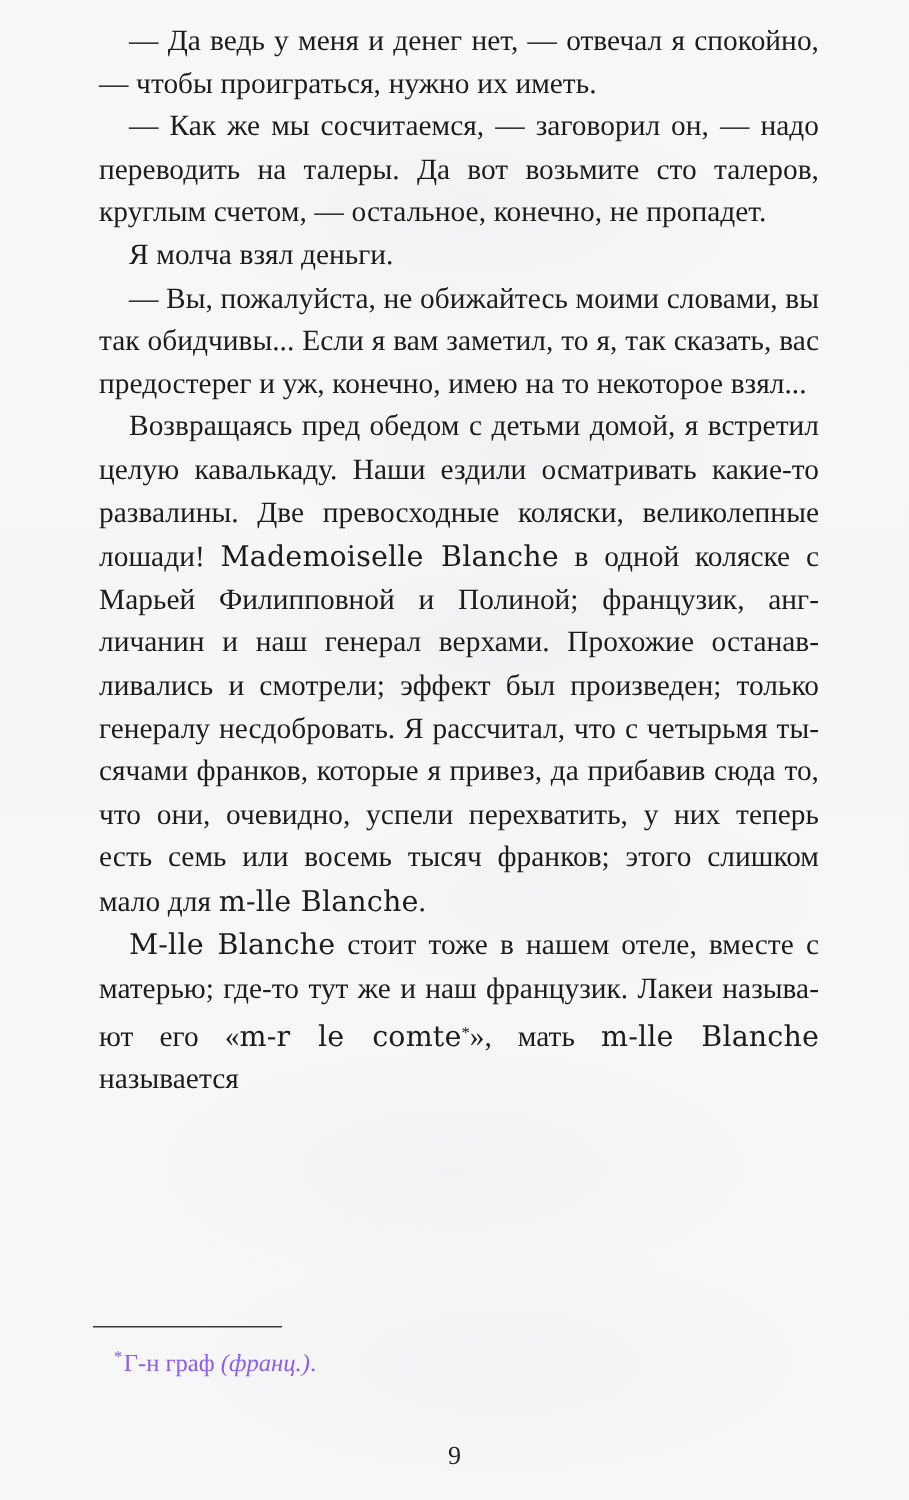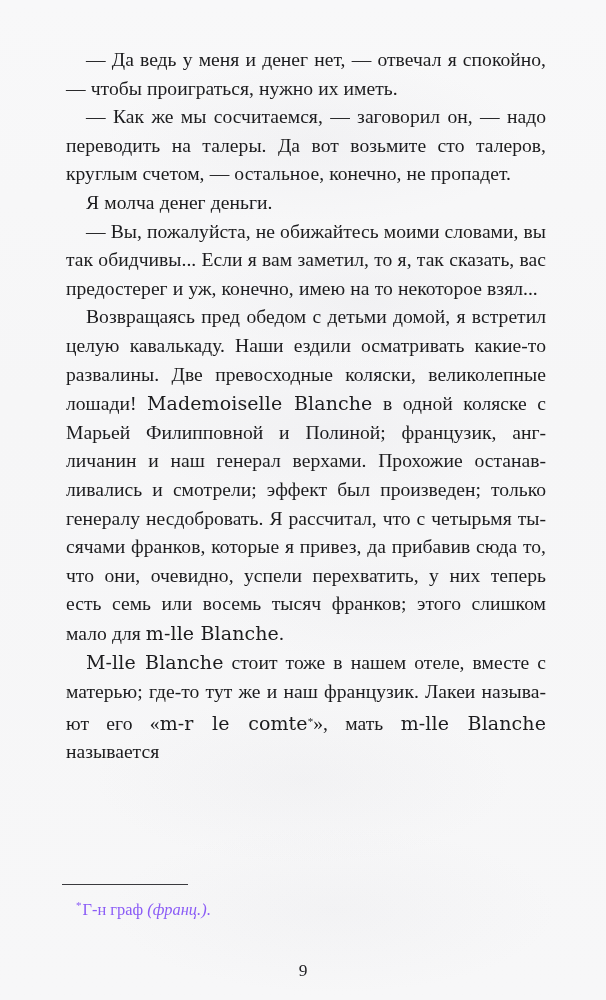--- a/index.html
+++ b/index.html
@@ -33,21 +33,20 @@
   .page {
     position: absolute;
     inset: 0;
     z-index: 1;
   }
   .text-column {
     position: absolute;
     left: 66px;
     top: 14px;
     width: 480px;
-    margin-top: 32px;
   }
   p.para {
     margin: 0;
     text-indent: 20px;
     text-align: justify;
     font-size: 19.6px;
     line-height: 28.6px;
     letter-spacing: 0.02px;
     word-spacing: 0.2px;
     hyphens: manual;
@@ -110,21 +109,21 @@
 
 <div class="page">
 
   <div class="text-column">
 
     <p class="para">— Да ведь у меня и денег нет, — отвечал я спокой­но, — чтобы проиграться, нужно их иметь.</p>
 
 
     <p class="para">— Как же мы сосчитаемся, — заговорил он, — надо переводить на талеры. Да вот возьмите сто талеров, круглым счетом, — остальное, конечно, не пропадет.</p>
 
-    <p class="para">Я молча денег деньги.</p>
+    <p class="para">Я молча взял деньги.</p>
 
     <p class="para">— Вы, пожалуйста, не обижайтесь моими словами, вы так обидчивы... Если я вам заметил, то я, так ска­зать, вас предостерег и уж, конечно, имею на то неко­торое взял...</p>
 
     <p class="para">Возвращаясь пред обедом с детьми домой, я встре­тил целую кавалькаду. Наши ездили осматривать какие-то развалины. Две превосходные коляски, великолеп­ные лошади! <span class="latin">Mademoiselle Blanche</span> в одной коляске с Марьей Филипповной и Полиной; французик, анг­личанин и наш генерал верхами. Прохожие останав­ливались и смотрели; эффект был произведен; только генералу несдобровать. Я рассчитал, что с четырьмя ты­сячами франков, которые я привез, да прибавив сюда то, что они, очевидно, успели перехватить, у них теперь есть семь или восемь тысяч франков; этого слишком мало для <span class="latin">m-lle Blanche</span>.</p>
 
     <p class="para"><span class="latin">M-lle Blanche</span> стоит тоже в нашем отеле, вместе с ма­терью; где-то тут же и наш французик. Лакеи называ­ют его «<span class="latin">m-r le comte</span><sup class="fn-ref">*</sup>», мать <span class="latin">m-lle Blanche</span> называется</p>
 
   </div>
 
   <div class="footnote-block">

